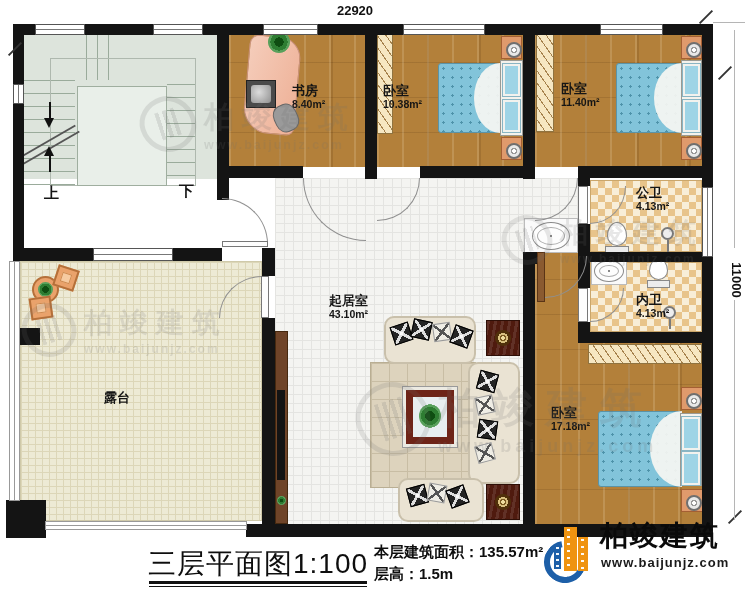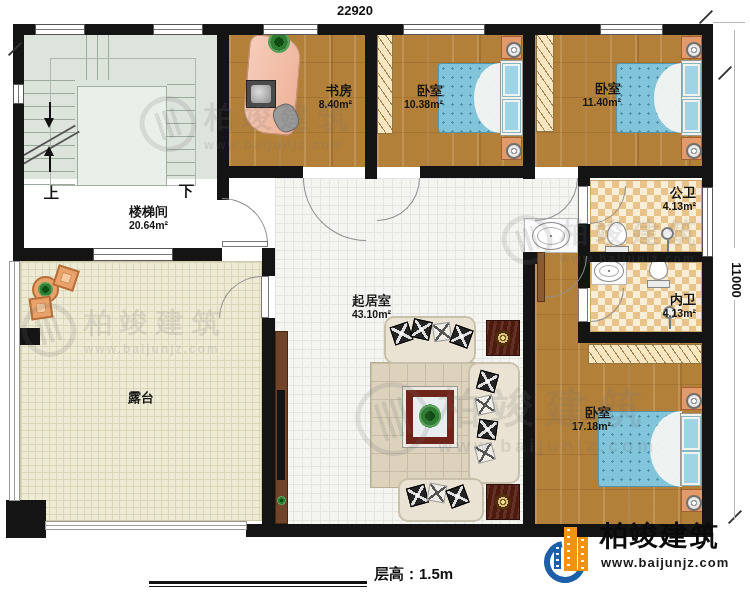--- a/index.html
+++ b/index.html
@@ -53,21 +53,21 @@
   .monitor{background:#4a4a4a;border:1px solid #222;}
   .monitor::after{content:"";position:absolute;inset:4px;background:radial-gradient(circle at 40% 40%,#dcdcdc,#8f8f8f);border-radius:3px;}
   .chair{background:#9a9a9a;border:1px solid #666;border-radius:40%;}
   .tvcab{background:#6f4428;border:1px solid #46290f;}
   .tv{background:#141414;}
   .ttable{background:#eaa26b;border:2px solid #b5703a;border-radius:50%;}
   .tchair{background:#eaa26b;border:2px solid #b5703a;}
   .tchair::after{content:"";position:absolute;inset:4px;background:#f6caa0;border:1px solid #cf8a50;}
   .rail-v{background:#fff;border:1px solid #999;background-image:linear-gradient(#999,#999);background-size:1px 100%;background-position:center;background-repeat:no-repeat;}
   .rail-h{background:#fff;border:1px solid #999;background-image:linear-gradient(#999,#999);background-size:100% 1px;background-position:center;background-repeat:no-repeat;}
-  .rlabel{text-align:right;line-height:1.12;}
+  .rlabel{text-align:left;line-height:1.12;}
   .rname{display:block;font-size:13px;font-weight:bold;}
   .rarea{display:block;font-size:10.5px;font-weight:bold;}
   .dimtext{font-size:13px;font-weight:bold;color:#111;text-align:center;}
   .updown{font-size:15px;font-weight:bold;}
   .tri-d{width:0;height:0;border-left:5px solid transparent;border-right:5px solid transparent;border-top:10px solid #111;}
   .tri-u{width:0;height:0;border-left:5px solid transparent;border-right:5px solid transparent;border-bottom:10px solid #111;}
   .tick{background:#333;transform:rotate(-45deg);}
   .dimline{background:#b5b5b5;}
   .wm{display:flex;align-items:center;gap:8px;opacity:0.16;color:#6e6e6e;pointer-events:none;}
   .wm-logo{position:relative;border:5px solid currentColor;border-radius:50% 50% 50% 50%/46% 54% 46% 54%;transform:rotate(-18deg);}
@@ -257,42 +257,42 @@
     <span class="rarea">4.13m²</span>
   </div>
   <div class="abs rlabel" style="left:551px;top:406px;width:60px">
     <span class="rname">卧室</span>
     <span class="rarea">17.18m²</span>
   </div>
   <div class="abs rlabel" style="left:329px;top:294px;width:62px">
     <span class="rname">起居室</span>
     <span class="rarea">43.10m²</span>
   </div>
-  <div class="abs rlabel" style="left:93px;top:205px;width:75px">
-    <span class="rname">楼梯间</span>
-    <span class="rarea">20.64m²</span>
-  </div>
   <div class="abs rlabel" style="left:104px;top:391px;width:50px">
     <span class="rname">露台</span>
   </div>
   <div class="abs updown" style="left:44px;top:184px">上</div>
   <div class="abs updown" style="left:179px;top:182px">下</div>
 
   <div class="abs dimtext" style="left:315px;top:3px;width:80px">22920</div>
   <div class="abs dimtext" style="left:706px;top:272px;width:60px;height:16px;transform:rotate(90deg)">11000</div>
   <div class="abs tick" style="left:6px;top:48px;width:18px;height:2px"></div>
   <div class="abs tick" style="left:697px;top:16px;width:18px;height:2px"></div>
   <div class="abs tick" style="left:716px;top:72px;width:18px;height:2px"></div>
   <div class="abs tick" style="left:726px;top:516px;width:18px;height:2px"></div>
   <div class="abs dimline" style="left:713px;top:22px;width:32px;height:1px"></div>
   <div class="abs dimline" style="left:734px;top:30px;width:1px;height:218px"></div>
   <div class="abs dimline" style="left:734px;top:300px;width:1px;height:220px"></div>
 
+  <div class="abs title-main" style="left:148px;top:545px">
+    <span>三层平面图</span><span>1:100</span>
+  </div>
   <div class="abs" style="left:149px;top:581px;width:218px;height:3px;background:#111"></div>
   <div class="abs" style="left:149px;top:586px;width:218px;height:1px;background:#111"></div>
+  <div class="abs info-line" style="left:374px;top:543px">本层建筑面积：135.57m²</div>
   <div class="abs info-line" style="left:374px;top:565px">层高：1.5m</div>
 
   <div class="abs" style="left:544px;top:521px;width:172px;height:68px">
     <div class="abs swoosh" style="left:0px;top:20px;width:42px;height:42px"></div>
     <div class="abs bar-b" style="left:10px;top:24px;width:7px;height:24px"></div>
     <div class="abs bar-o" style="left:20px;top:6px;width:13px;height:44px"></div>
     <div class="abs bar-o" style="left:34px;top:16px;width:10px;height:34px"></div>
     <div class="abs logo-name" style="left:56px;top:-4px">柏竣建筑</div>
     <div class="abs logo-url" style="left:57px;top:34px">www.baijunjz.com</div>
   </div>

